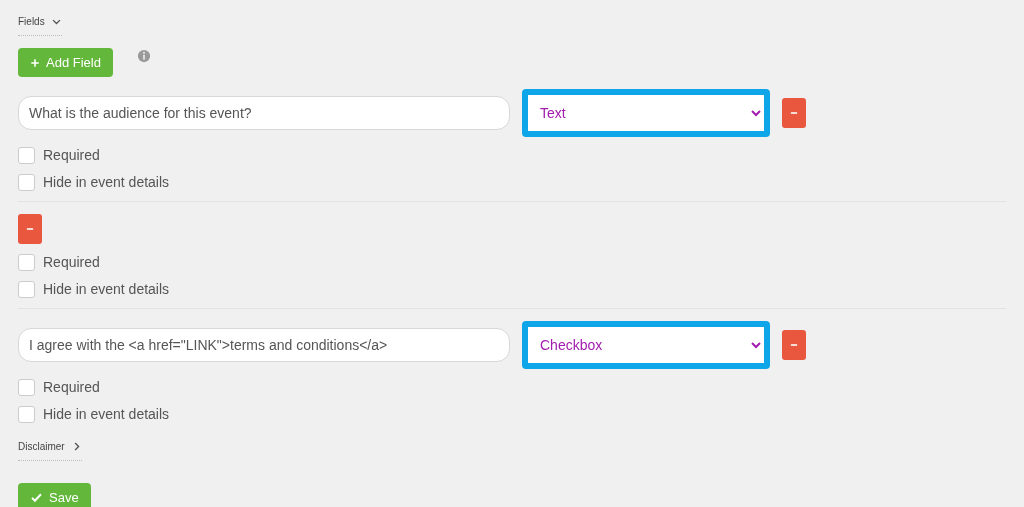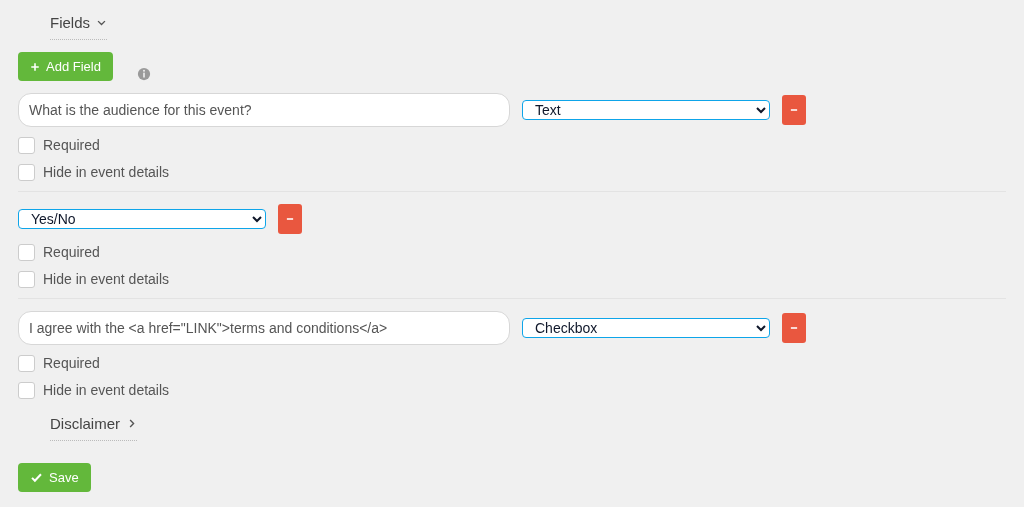--- a/index.html
+++ b/index.html
@@ -13,25 +13,24 @@
   }
   .section-header {
     display: inline-flex;
     align-items: center;
     gap: 6px;
     padding: 2px 0 8px 0;
     border-bottom: 1px dotted #bbb;
     margin-bottom: 12px;
     cursor: pointer;
     color: #444;
-    font-size: 15px;
-    margin-left: 32px;
+    font-size: 10px;
   }
   .section-header svg { width: 11px; height: 11px; }
-  .addrow { display: flex; align-items: flex-end; gap: 24px; margin-bottom: 12px; }
+  .addrow { display: flex; align-items: flex-start; gap: 24px; margin-bottom: 12px; }
   .btn {
     display: inline-flex;
     align-items: center;
     gap: 6px;
     border: none;
     border-radius: 4px;
     padding: 7px 12px;
     color: #fff;
     font-size: 13px;
     cursor: pointer;
@@ -71,27 +70,27 @@
     padding: 0 10px;
     border: 1px solid #d7d7d7;
     border-radius: 13px;
     background: #fff;
     font-size: 14px;
     color: #555;
     font-family: inherit;
   }
   .select {
     width: 248px;
-    height: 20px;
+    height: 48px;
     padding: 0 8px;
-    border: 1px solid #0ea5e9;
+    border: 6px solid #0ea5e9;
     border-radius: 4px;
     background: #fff;
     font-size: 14px;
-    color: #0f172a;
+    color: #a21caf;
     font-family: inherit;
   }
   .check-row {
     display: flex;
     align-items: flex-start;
     gap: 8px;
     margin-bottom: 10px;
     color: #555;
     font-size: 14px;
   }
@@ -160,25 +159,20 @@
   </label>
   <label class="check-row">
     <input type="checkbox" class="checkbox" style="">
     <span>Hide in event details</span>
   </label>
 </div>
 
 
 <div class="field-block">
   <div class="field-row">
-    <select class="select">
-      <option>Text</option>
-      <option selected="">Yes/No</option>
-      <option>Checkbox</option>
-    </select>
     <button class="btn btn-red">
       <svg class="minus-svg" viewBox="0 0 16 16" fill="none" stroke="#fff" stroke-width="2.5">
           <path d="M3 8h10"></path>
         </svg>
     </button>
   </div>
   <label class="check-row">
     <input type="checkbox" class="checkbox" style="">
     <span>Required</span>
   </label>

